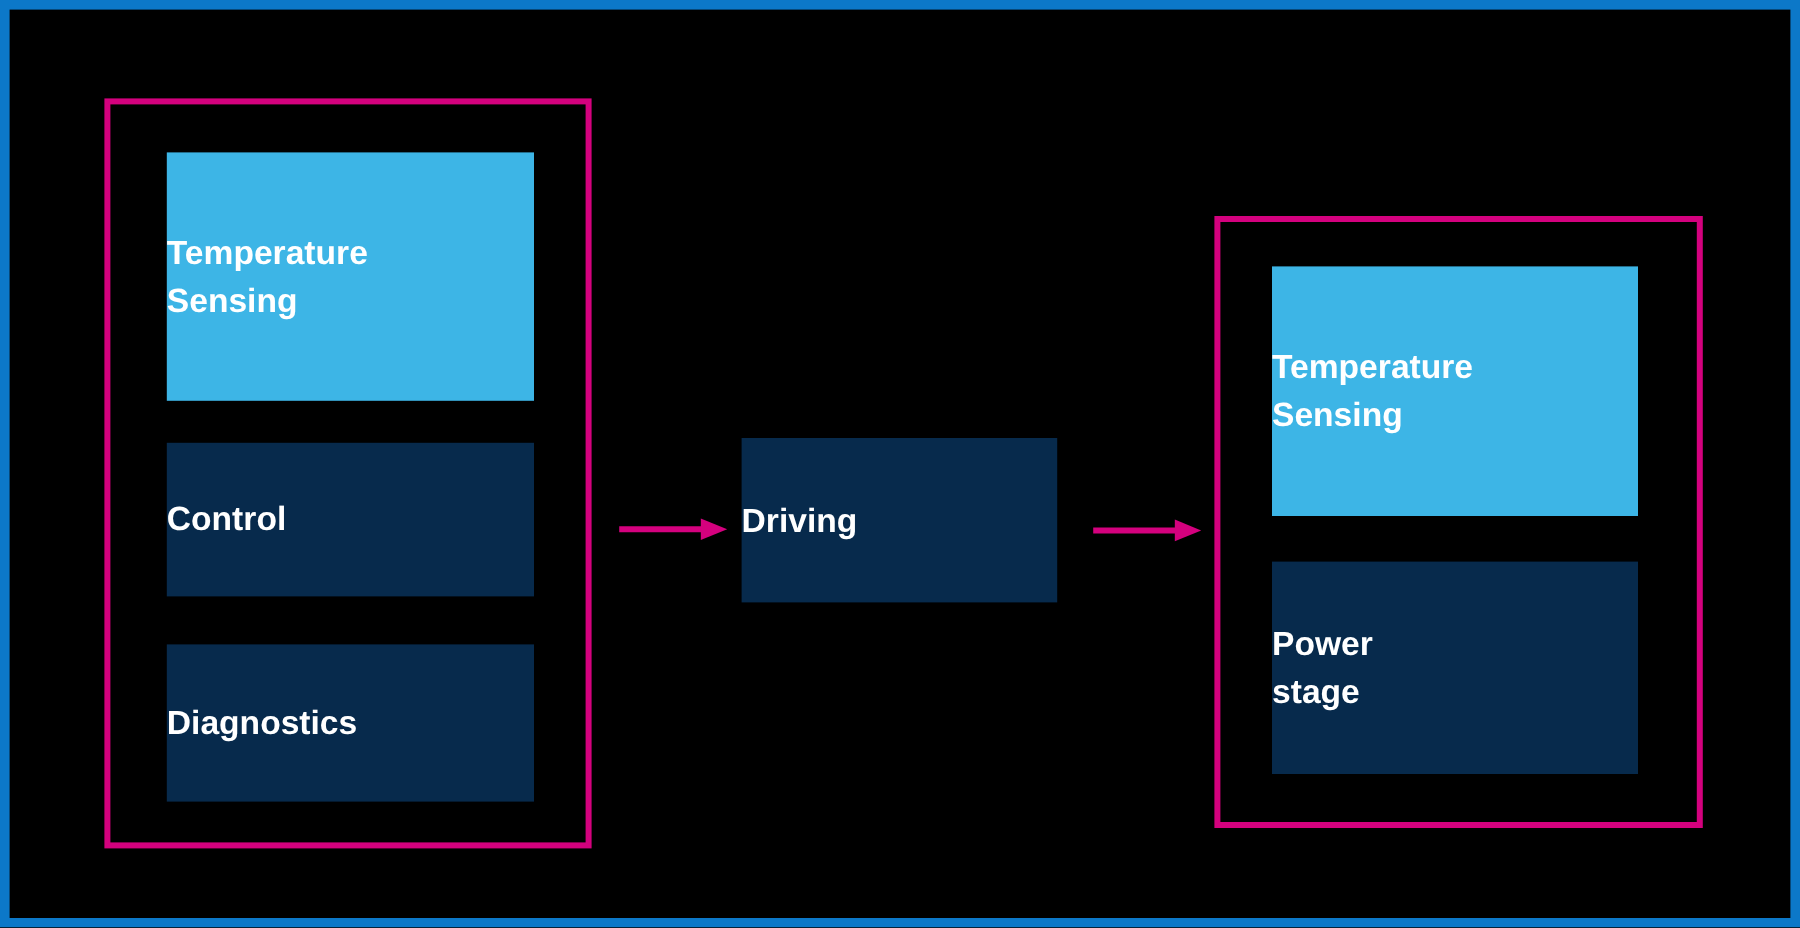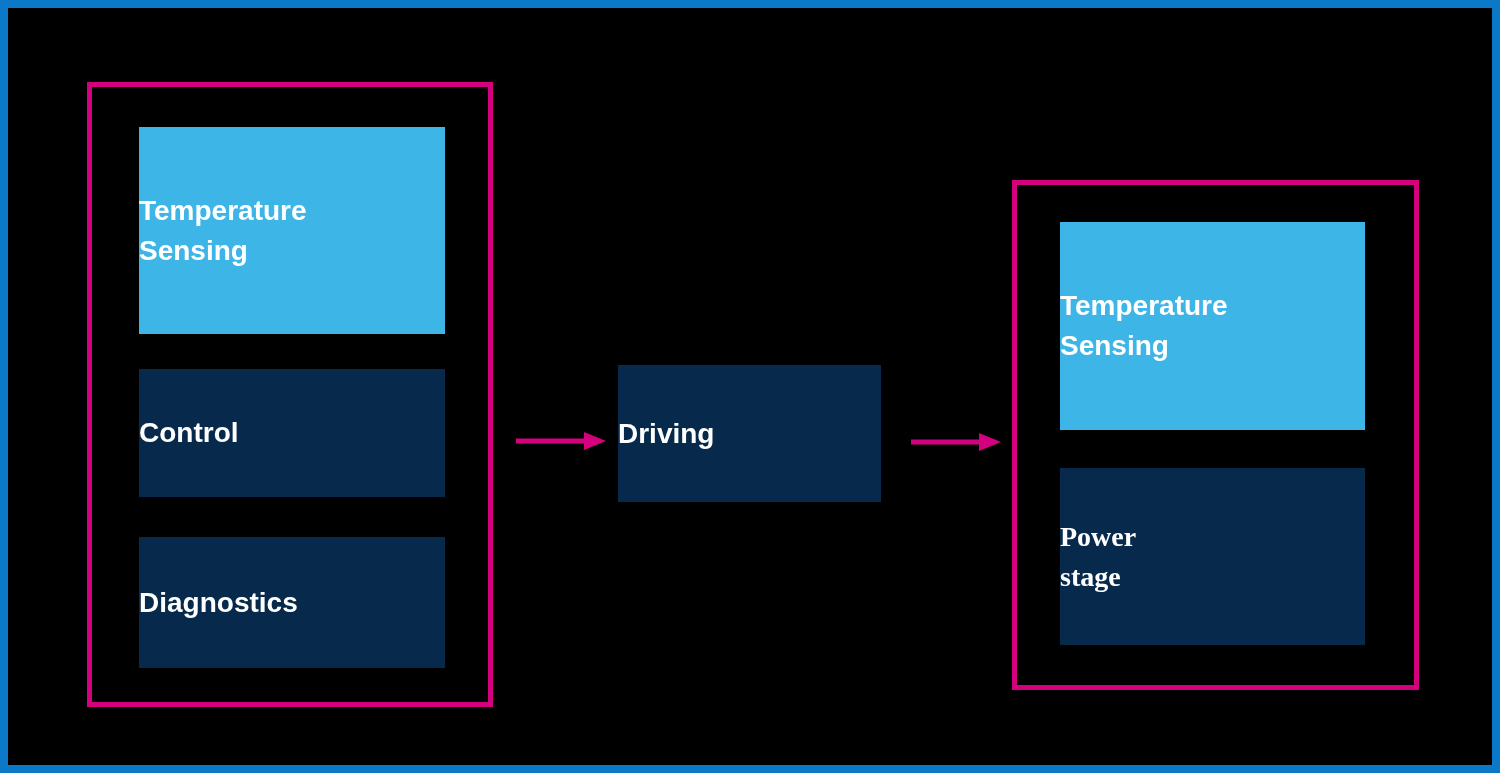--- a/index.html
+++ b/index.html
@@ -41,21 +41,21 @@
   }
   .block.lightblue { background: #3db5e6; }
   .block.navy      { background: #072a4c; }
 
   
   .block.cold        { left: 131px; top: 119px; width: 306px; height: 207px; }
   .block.control     { left: 131px; top: 361px; width: 306px; height: 128px; }
   .block.diagnostics { left: 131px; top: 529px; width: 306px; height: 131px; }
   .block.driving     { left: 610px; top: 357px; width: 263px; height: 137px; }
   .block.hot         { left: 1052px; top: 214px; width: 305px; height: 208px; }
-  .block.power       { left: 1052px; top: 460px; width: 305px; height: 177px; font-family: Liberation Serif, serif; }
+  .block.power       { left: 1052px; top: 460px; width: 305px; height: 177px; }
 
   
   .group.left  { left: 79px;  top: 74px; }
   .group.right { left: 1004px; top: 172px; }
 
   .arrow {
     position: absolute;
     width: 95px;
     height: 30px;
   }

